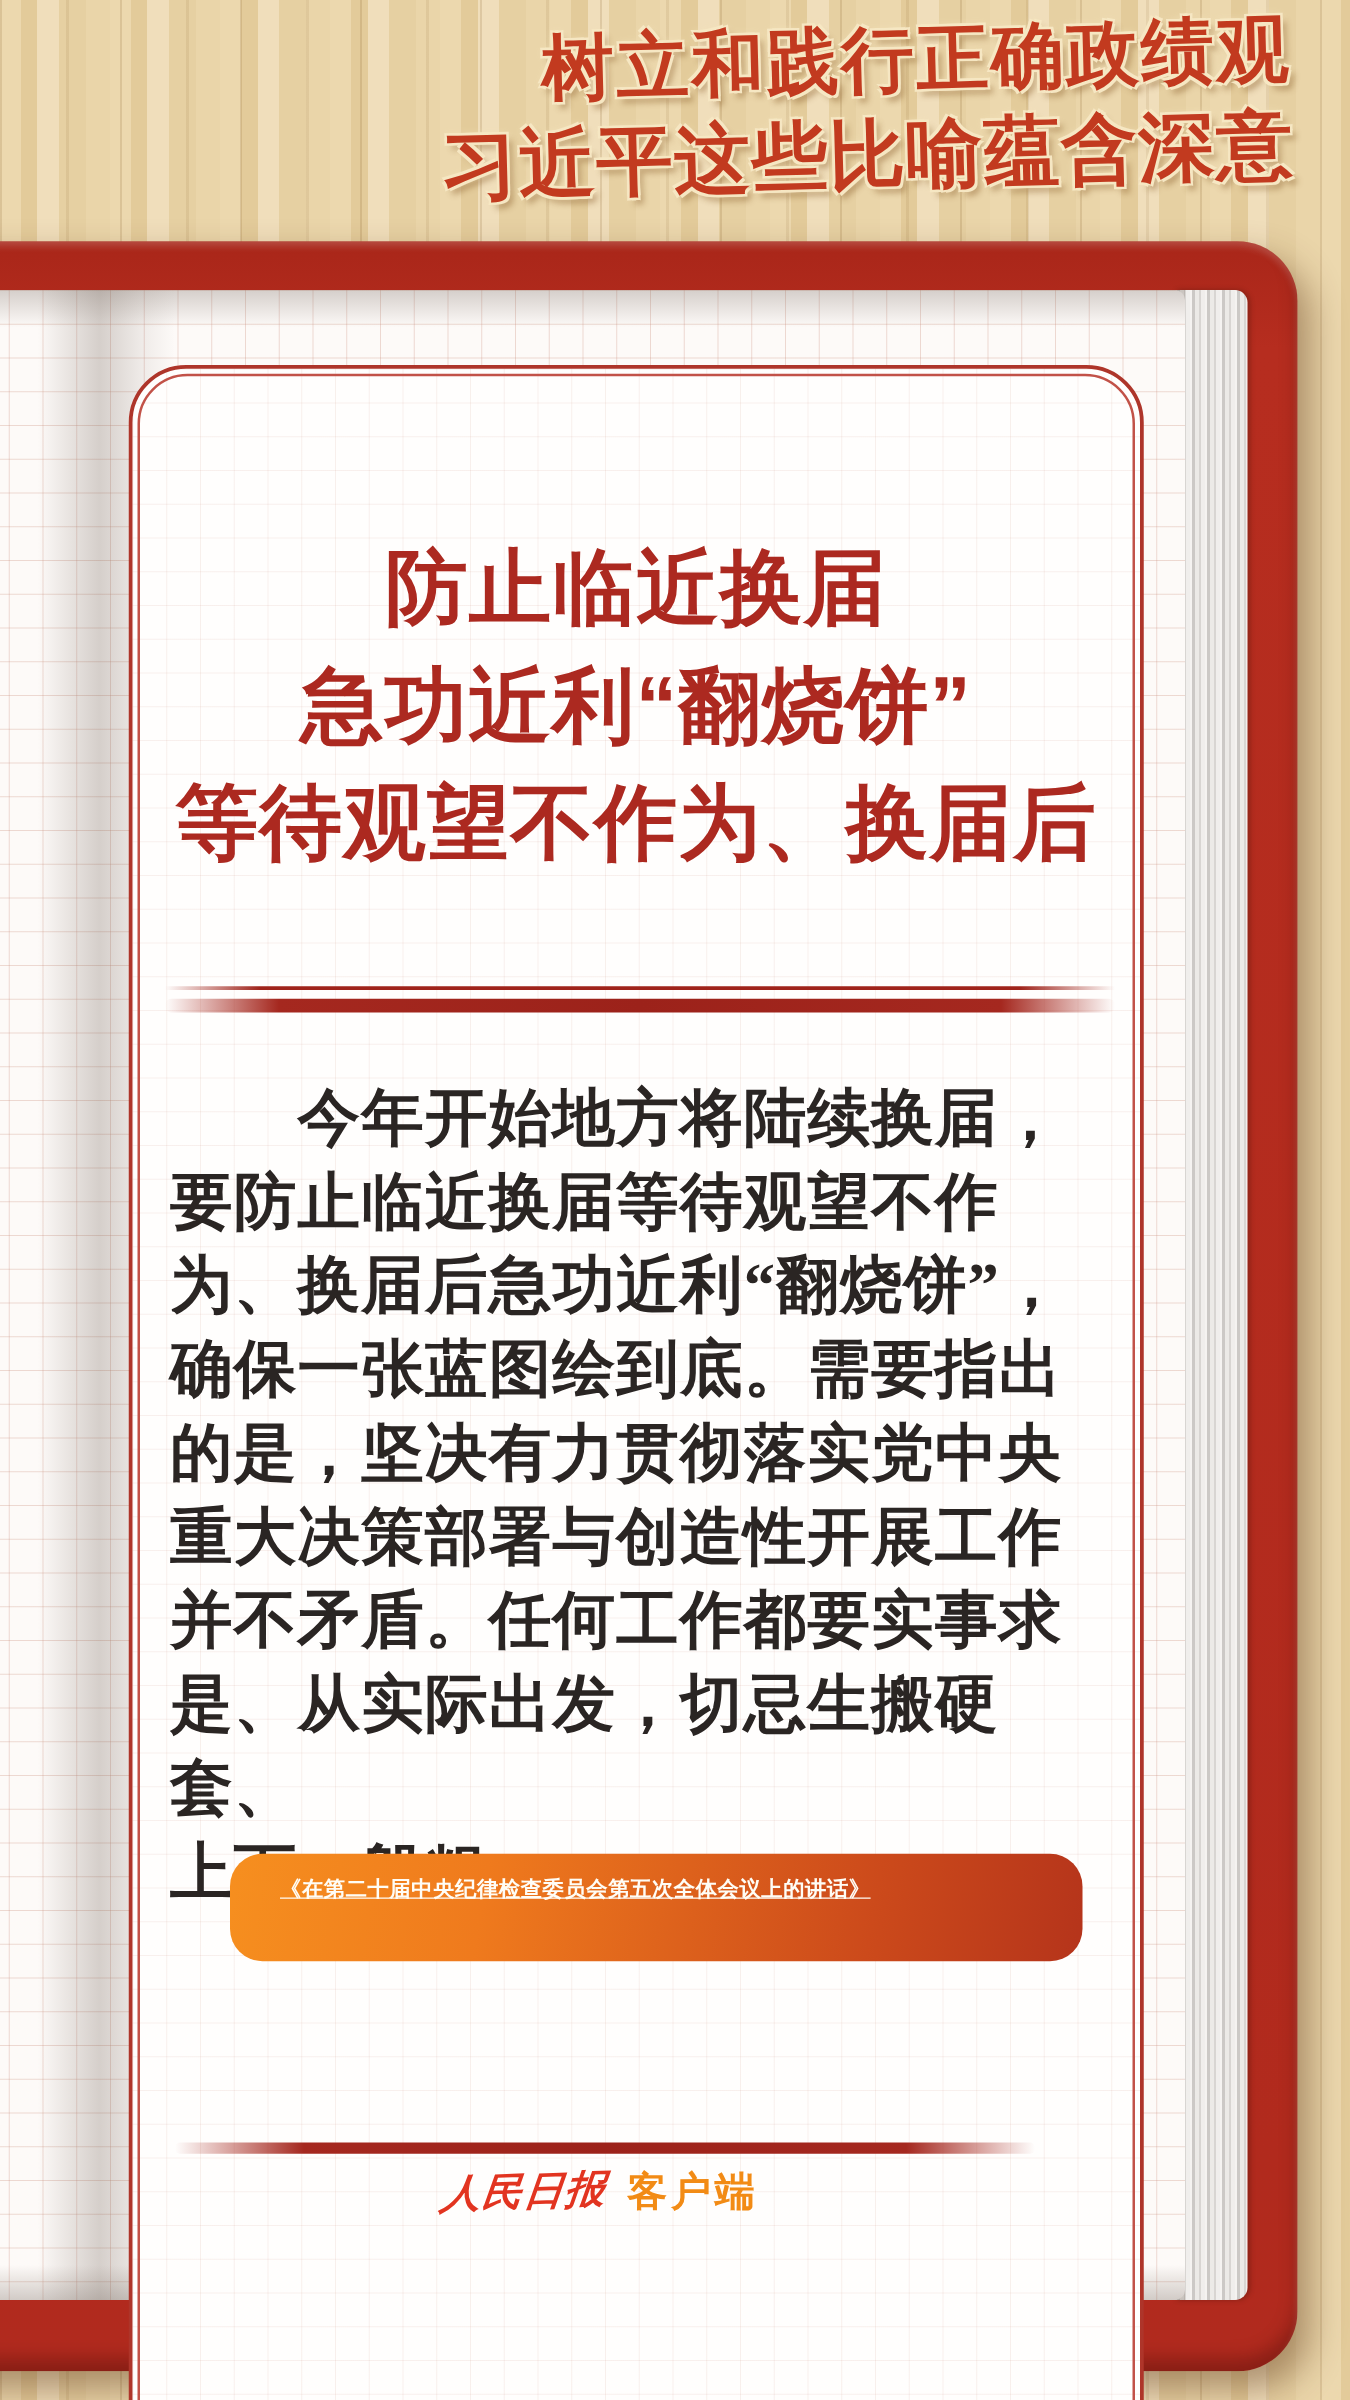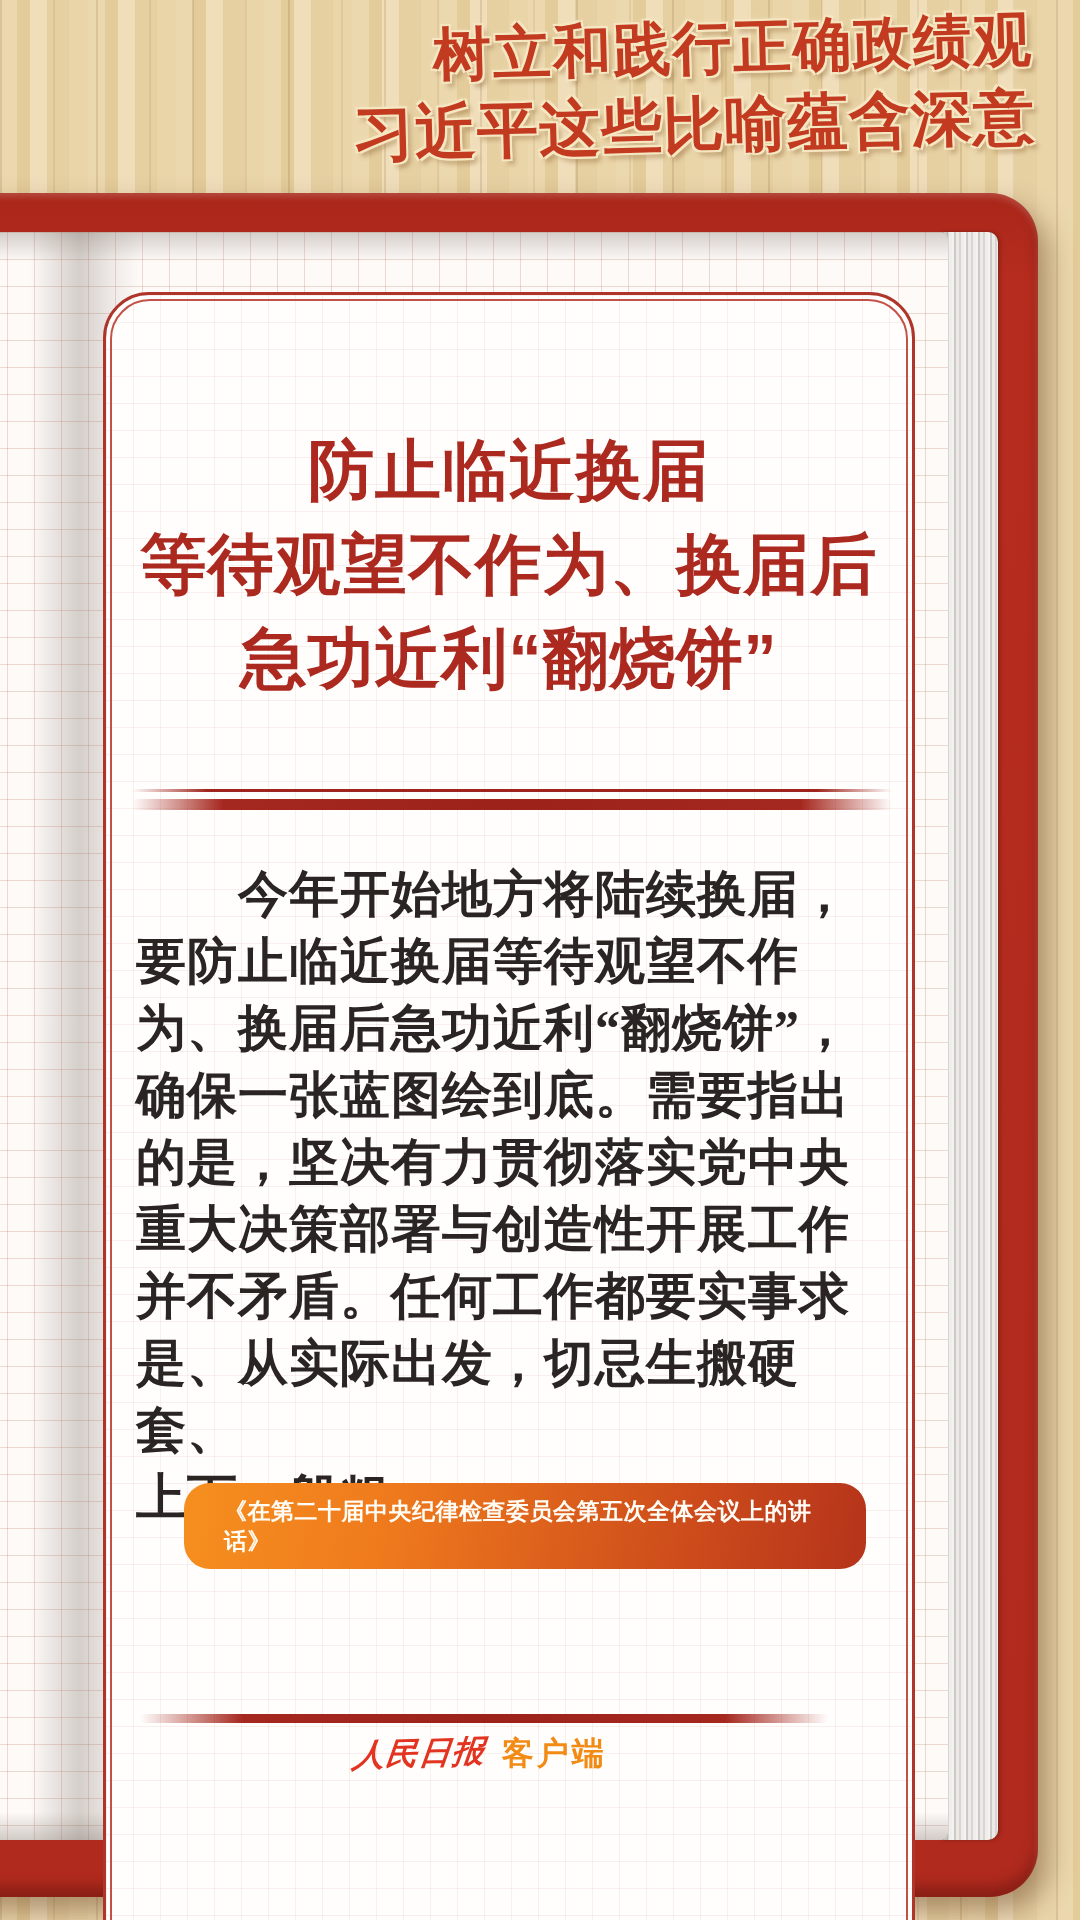--- a/index.html
+++ b/index.html
@@ -92,21 +92,21 @@
     white-space:pre-line;letter-spacing:1px;font-weight:600;
   }
   
   .badge{
     position:absolute;left:78px;top:1188px;width:682px;height:86px;
     border-radius:26px;box-sizing:border-box;
     background:linear-gradient(100deg,#f68f1f 0%,#ef7a1d 30%,#cc4a1b 75%,#b5341b 100%);
     color:#fffdf6;padding:14px 18px 0 40px;
     font-family:"Liberation Serif","DejaVu Serif",serif;font-weight:700;
   }
-  .badge div{font-size:23px;line-height:30px;letter-spacing:0.5px;}
+  .badge div{font-size:17px;line-height:30px;letter-spacing:0.5px;text-decoration:underline;}
   
   .citation{
     position:absolute;left:40px;top:1650px;width:880px;text-align:center;
     font-family:"Liberation Serif","DejaVu Serif",serif;font-weight:700;
     font-size:30px;color:#8c2a20;letter-spacing:1px;
   }
   .footer-line{
     position:absolute;left:140px;top:1714px;width:688px;height:9px;border-radius:4px;
     background:linear-gradient(90deg,rgba(159,36,27,0) 0%,#a5281f 15%,#9c221a 50%,#a5281f 85%,rgba(159,36,27,0) 100%);
   }
@@ -152,22 +152,22 @@
   <div class="cover"></div>
   <div class="page-stack"></div>
   <div class="page"></div>
   <div class="page-top-shadow"></div>
   <div class="spine-shadow"></div>
   <div class="page-bottom-shadow"></div>
 
   <div class="card">
     <div class="card-title">
       <div>防止临近换届</div>
+      <div>急功近利“翻烧饼”</div>
       <div>等待观望不作为、换届后</div>
-      <div>急功近利“翻烧饼”</div>
     </div>
 
     <div class="divider">
       <div class="thin"></div>
       <div class="thick"></div>
     </div>
 
     <div class="body-text">　　今年开始地方将陆续换届，
 要防止临近换届等待观望不作
 为、换届后急功近利“翻烧饼”，

